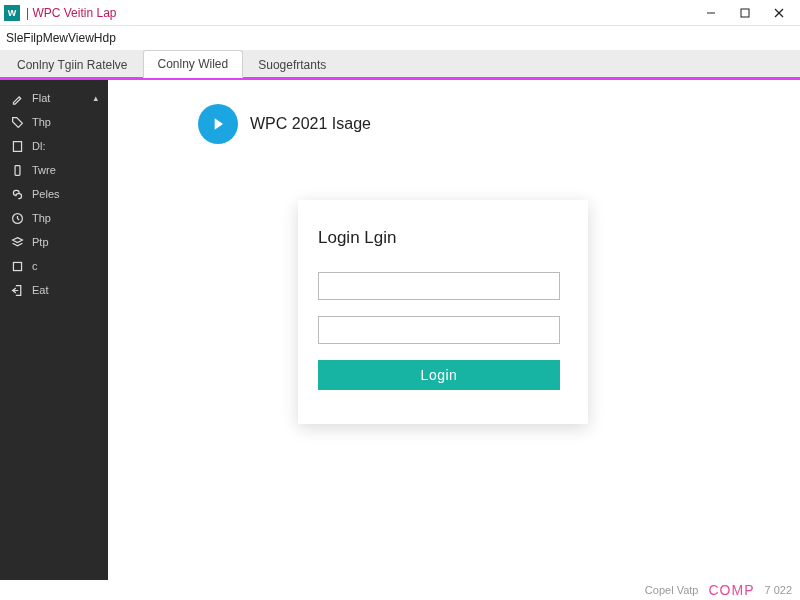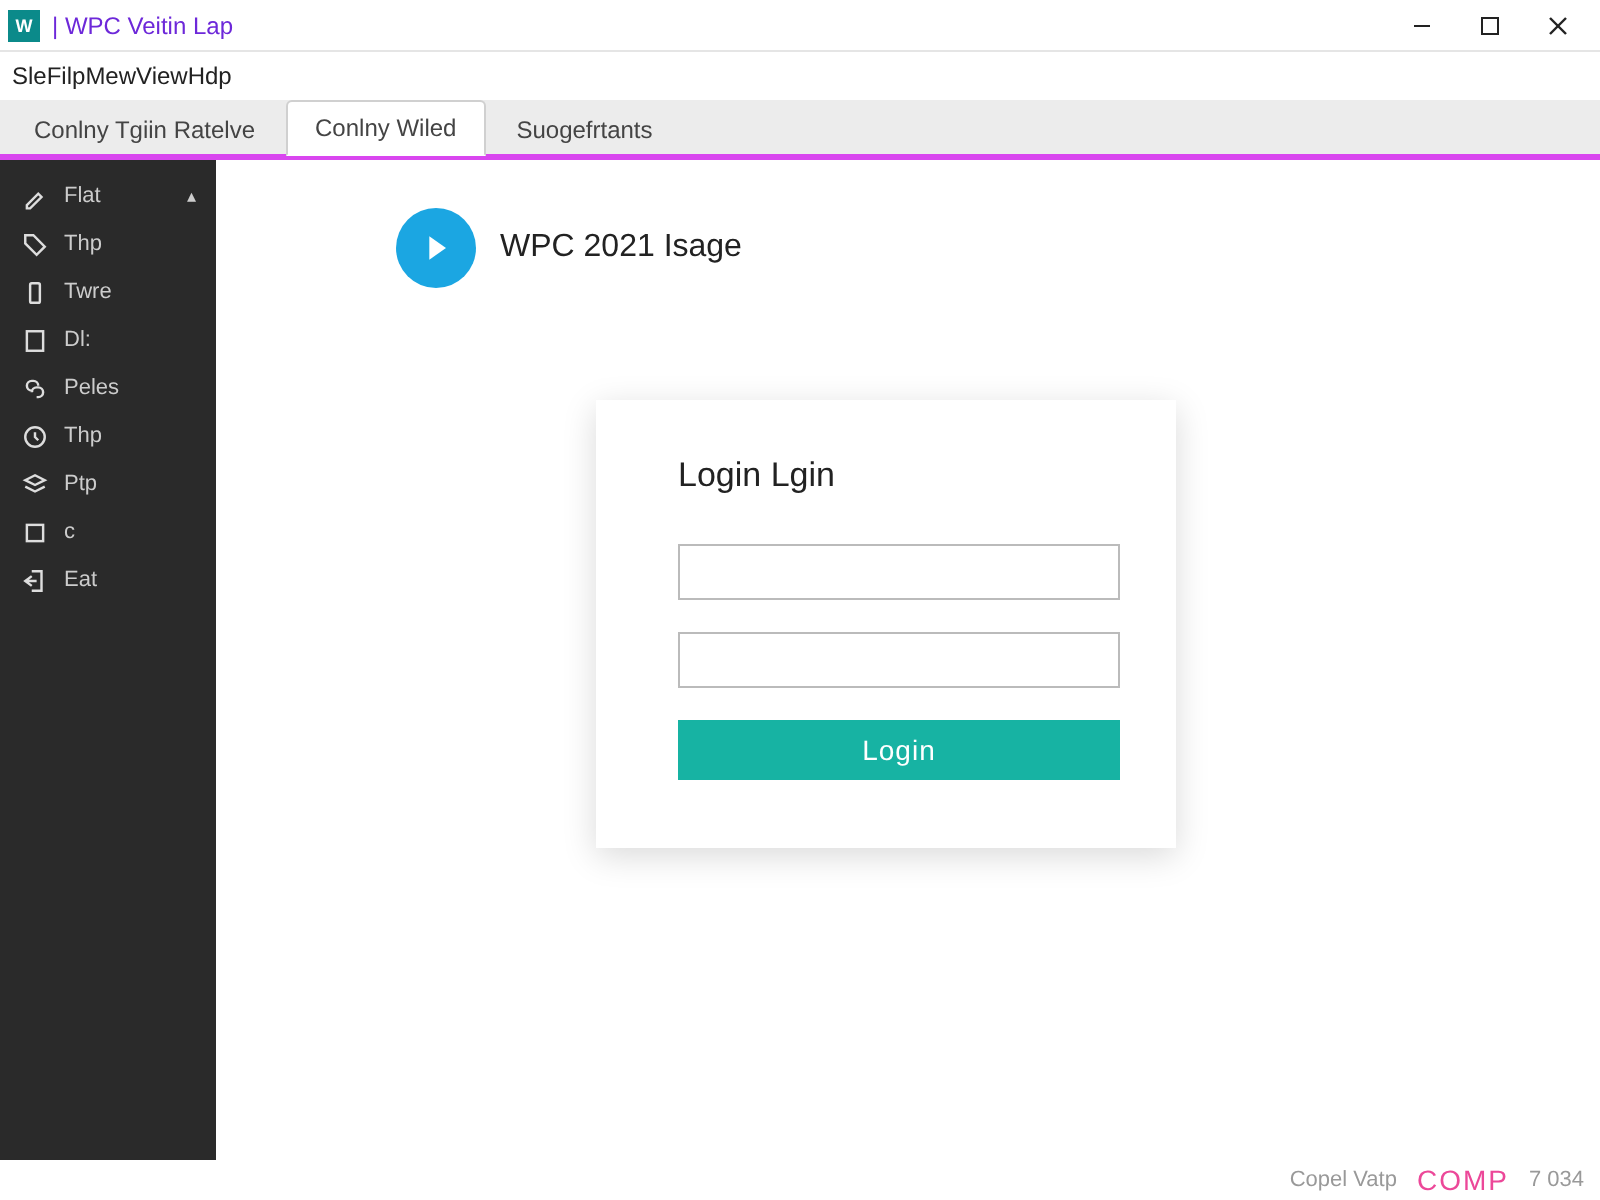--- a/index.html
+++ b/index.html
@@ -1,20 +1,20 @@
 <!DOCTYPE html>
 <html><head>
   <meta charset="utf-8">
   <style>
     * { margin: 0; padding: 0; box-sizing: border-box; font-family: "Segoe UI", Tahoma, sans-serif; }
     html, body { width: 800px; height: 600px; overflow: hidden; background: #fff; }
     
     .titlebar { height: 26px; background: #fff; display: flex; align-items: center; padding: 0 4px; border-bottom: 1px solid #e5e5e5; }
     .titlebar-icon { width: 16px; height: 16px; background: #0b8a8a; margin-right: 6px; display:flex; align-items:center; justify-content:center; color:#fff; font-size:9px; font-weight:bold; }
-    .titlebar-title { font-size: 12px; color: #6d28d9; flex: 1; }
+    .titlebar-title { font-size: 12px; color: #be185d; flex: 1; }
     .win-controls { display: flex; }
     .win-btn { width: 34px; height: 26px; display:flex; align-items:center; justify-content:center; font-size: 12px; color:#222; }
     .win-btn svg { width: 10px; height: 10px; }
 
     .menubar { height: 24px; background: #fff; display: flex; align-items: center; padding: 0 6px; font-size: 12px; color: #222; }
     .menu-item { cursor: default; }
 
     .tabbar { height: 30px; background: #ececec; display: flex; align-items: flex-end; border-bottom: 3px solid #d946ef; padding-left: 2px; font-size: 12px; }
     .tab { padding: 6px 14px; color: #444; border: 1px solid transparent; border-bottom: none; position: relative; top: 1px; }
     .tab.active { background: #fff; border: 1px solid #d0d0d0; border-bottom: 1px solid #fff; border-radius: 3px 3px 0 0; }
@@ -26,21 +26,21 @@
     .side-item .ico { width: 14px; height: 14px; display:flex; align-items:center; justify-content:center; }
     .side-item .ico svg { width: 13px; height: 13px; stroke: #ddd; fill: none; stroke-width: 1.5; }
     .side-item.first .chev { margin-left: auto; font-size: 9px; }
 
     .content { flex: 1; background: #fff; position: relative; padding: 20px 30px; }
     .page-head { display: flex; align-items: center; gap: 12px; margin-left: 60px; margin-top: 4px; }
     .round-arrow { width: 40px; height: 40px; border-radius: 50%; background: #1ba6e2; display:flex; align-items:center; justify-content:center; }
     .round-arrow svg { width: 20px; height: 20px; fill: #fff; }
     .page-title { font-size: 16px; color: #222; text-align: center; }
 
-    .login-card { position: absolute; left: 190px; top: 120px; width: 290px; background: #fff; box-shadow: 0 4px 16px rgba(0,0,0,0.15); padding: 28px 28px 34px 41px; }
+    .login-card { position: absolute; left: 190px; top: 120px; width: 290px; background: #fff; box-shadow: 0 4px 16px rgba(0,0,0,0.15); padding: 28px 28px 34px 20px; }
     .login-heading { font-size: 17px; color: #222; margin-bottom: 24px; }
     .login-input { width: 100%; height: 28px; border: 1px solid #bbb; margin-bottom: 16px; padding: 0 6px; font-size: 12px; }
     .login-btn { width: 100%; height: 30px; background: #17b3a3; color: #fff; border: none; font-size: 14px; letter-spacing: 0.5px; }
 
     .statusbar { height: 20px; background: #fff; display:flex; align-items:center; justify-content:flex-end; padding: 0 8px; font-size: 11px; color: #999; gap: 10px; }
     .statusbar .brand { font-size: 14px; font-weight: normal; color: #ec4899; letter-spacing: 1px; }
   </style>
 </head>
 <body>
 
@@ -97,32 +97,32 @@
       <span class="ico">
           <svg viewBox="0 0 16 16">
             <path d="M2 2h5l7 7-5 5-7-7V2z"></path>
           </svg>
         </span>
       <span>Thp</span>
     </div>
     <div class="side-item">
       <span class="ico">
           <svg viewBox="0 0 16 16">
+            <rect x="3" y="2" width="10" height="12"></rect>
+          </svg>
+        </span>
+      <span>Dl:</span>
+    </div>
+    <div class="side-item">
+      <span class="ico">
+          <svg viewBox="0 0 16 16">
             <rect x="5" y="2" width="6" height="12" rx="1"></rect>
           </svg>
         </span>
       <span>Twre</span>
-    </div>
-    <div class="side-item">
-      <span class="ico">
-          <svg viewBox="0 0 16 16">
-            <rect x="3" y="2" width="10" height="12"></rect>
-          </svg>
-        </span>
-      <span>Dl:</span>
     </div>
     <div class="side-item">
       <span class="ico">
           <svg viewBox="0 0 16 16">
             <path d="M6 10a3 3 0 013-3h1a3 3 0 010 6h-1M10 6a3 3 0 00-3-3H6a3 3 0 000 6h1"></path>
           </svg>
         </span>
       <span>Peles</span>
     </div>
     <div class="side-item">
@@ -175,14 +175,14 @@
       <input class="login-input" type="text" value="" style="">
       <input class="login-input" type="password" value="" style="">
       <button class="login-btn">Login</button>
     </div>
   </div>
 </div>
 
 <div class="statusbar">
   <span>Copel Vatp</span>
   <span class="brand">COMP</span>
-  <span>7 034</span>
+  <span>7 022</span>
 </div>
 
 </body></html>

